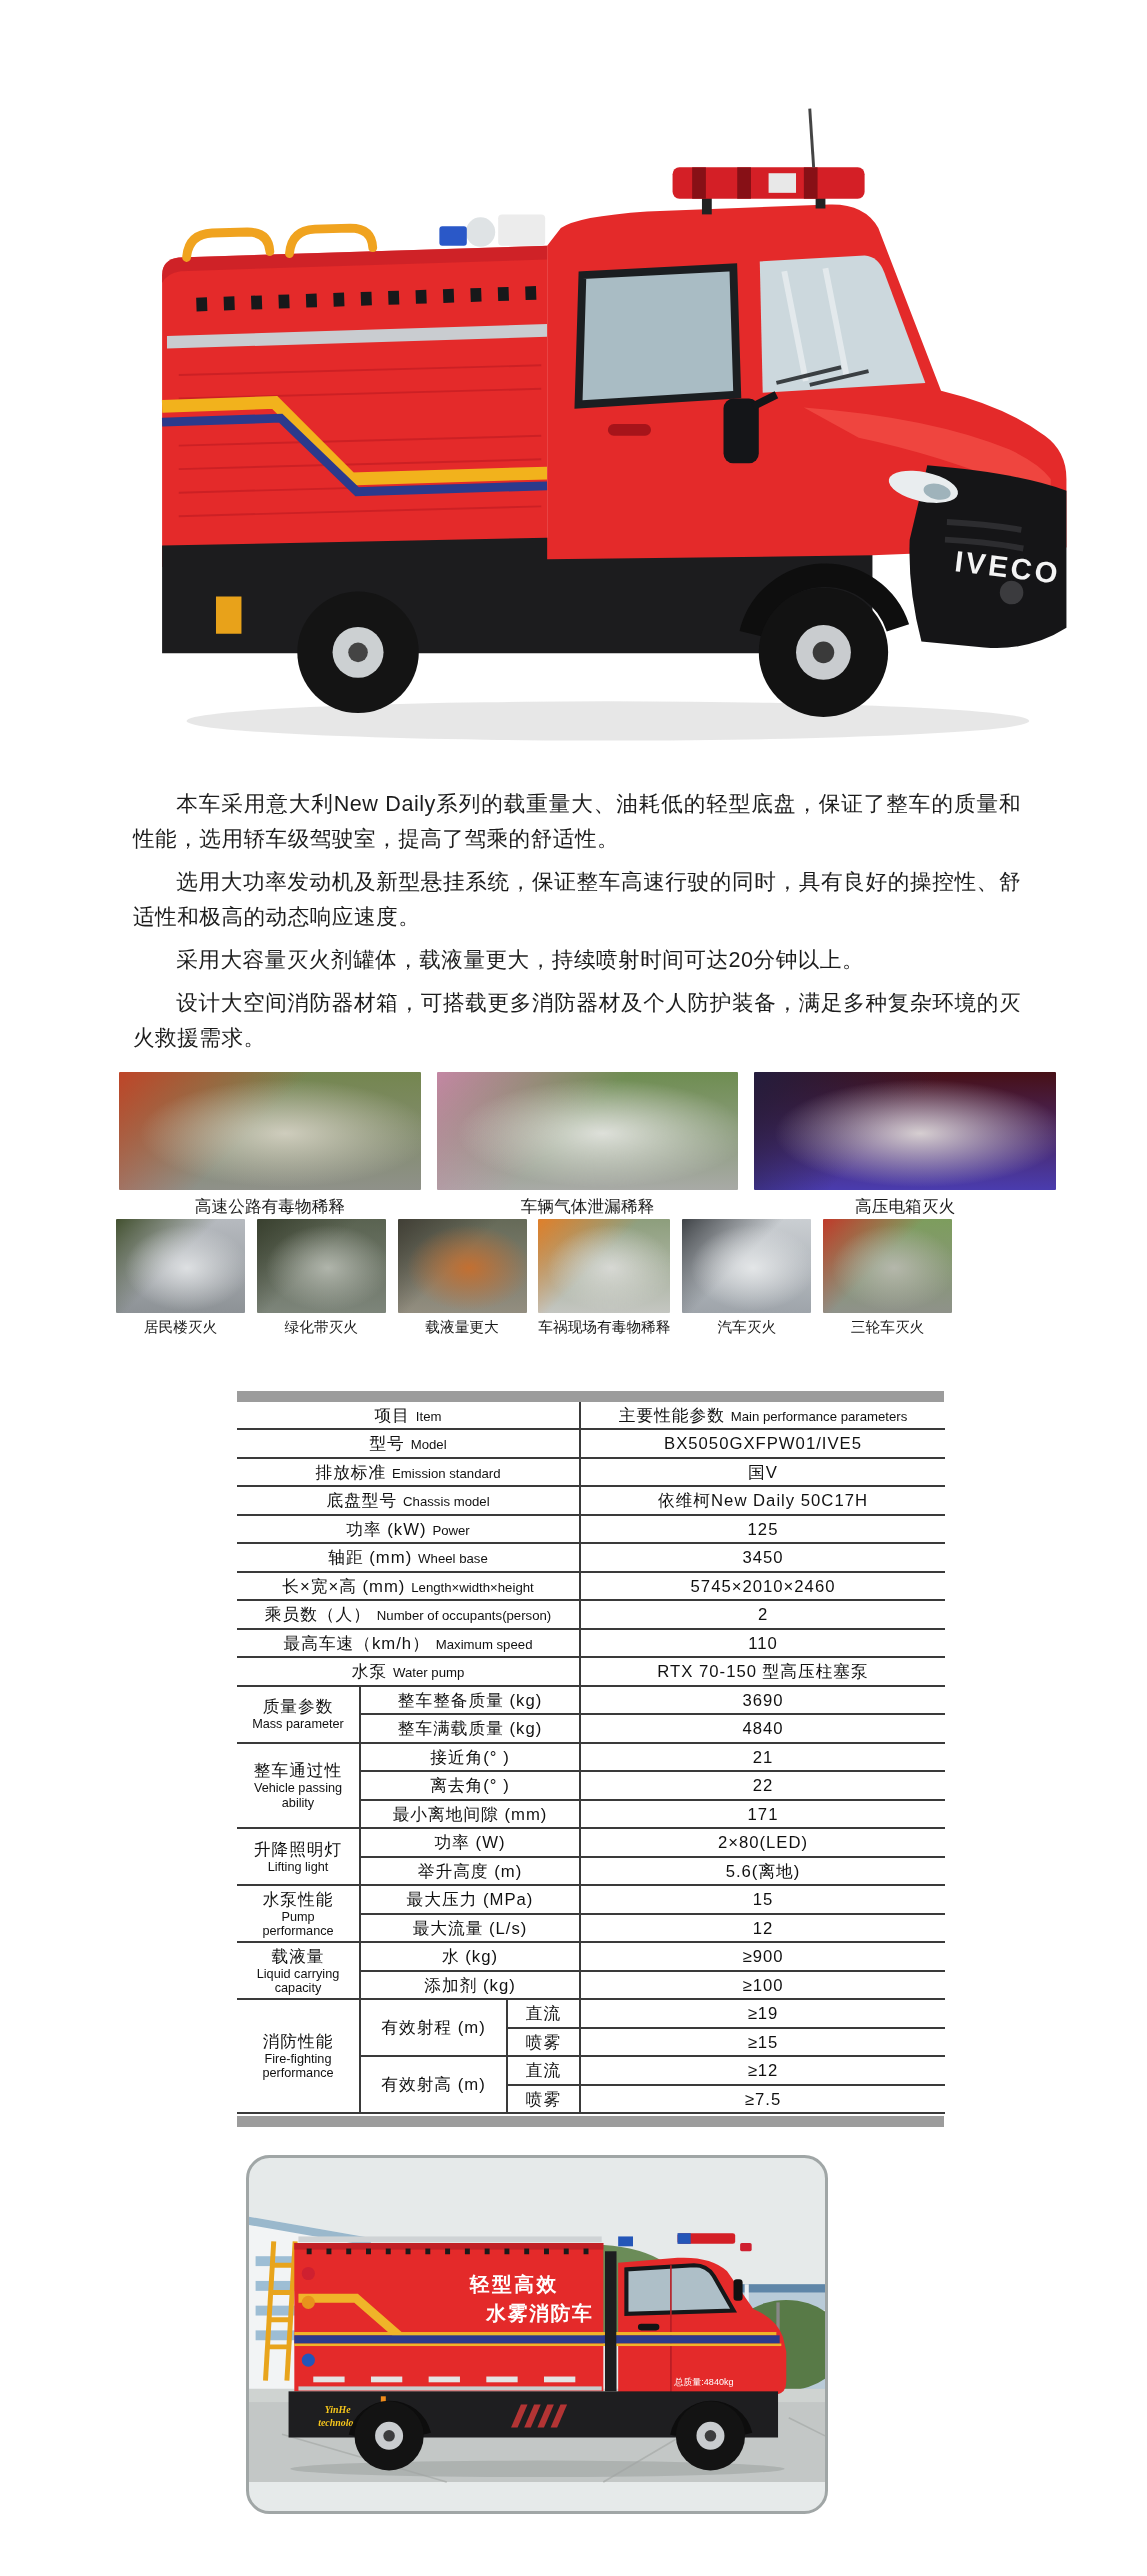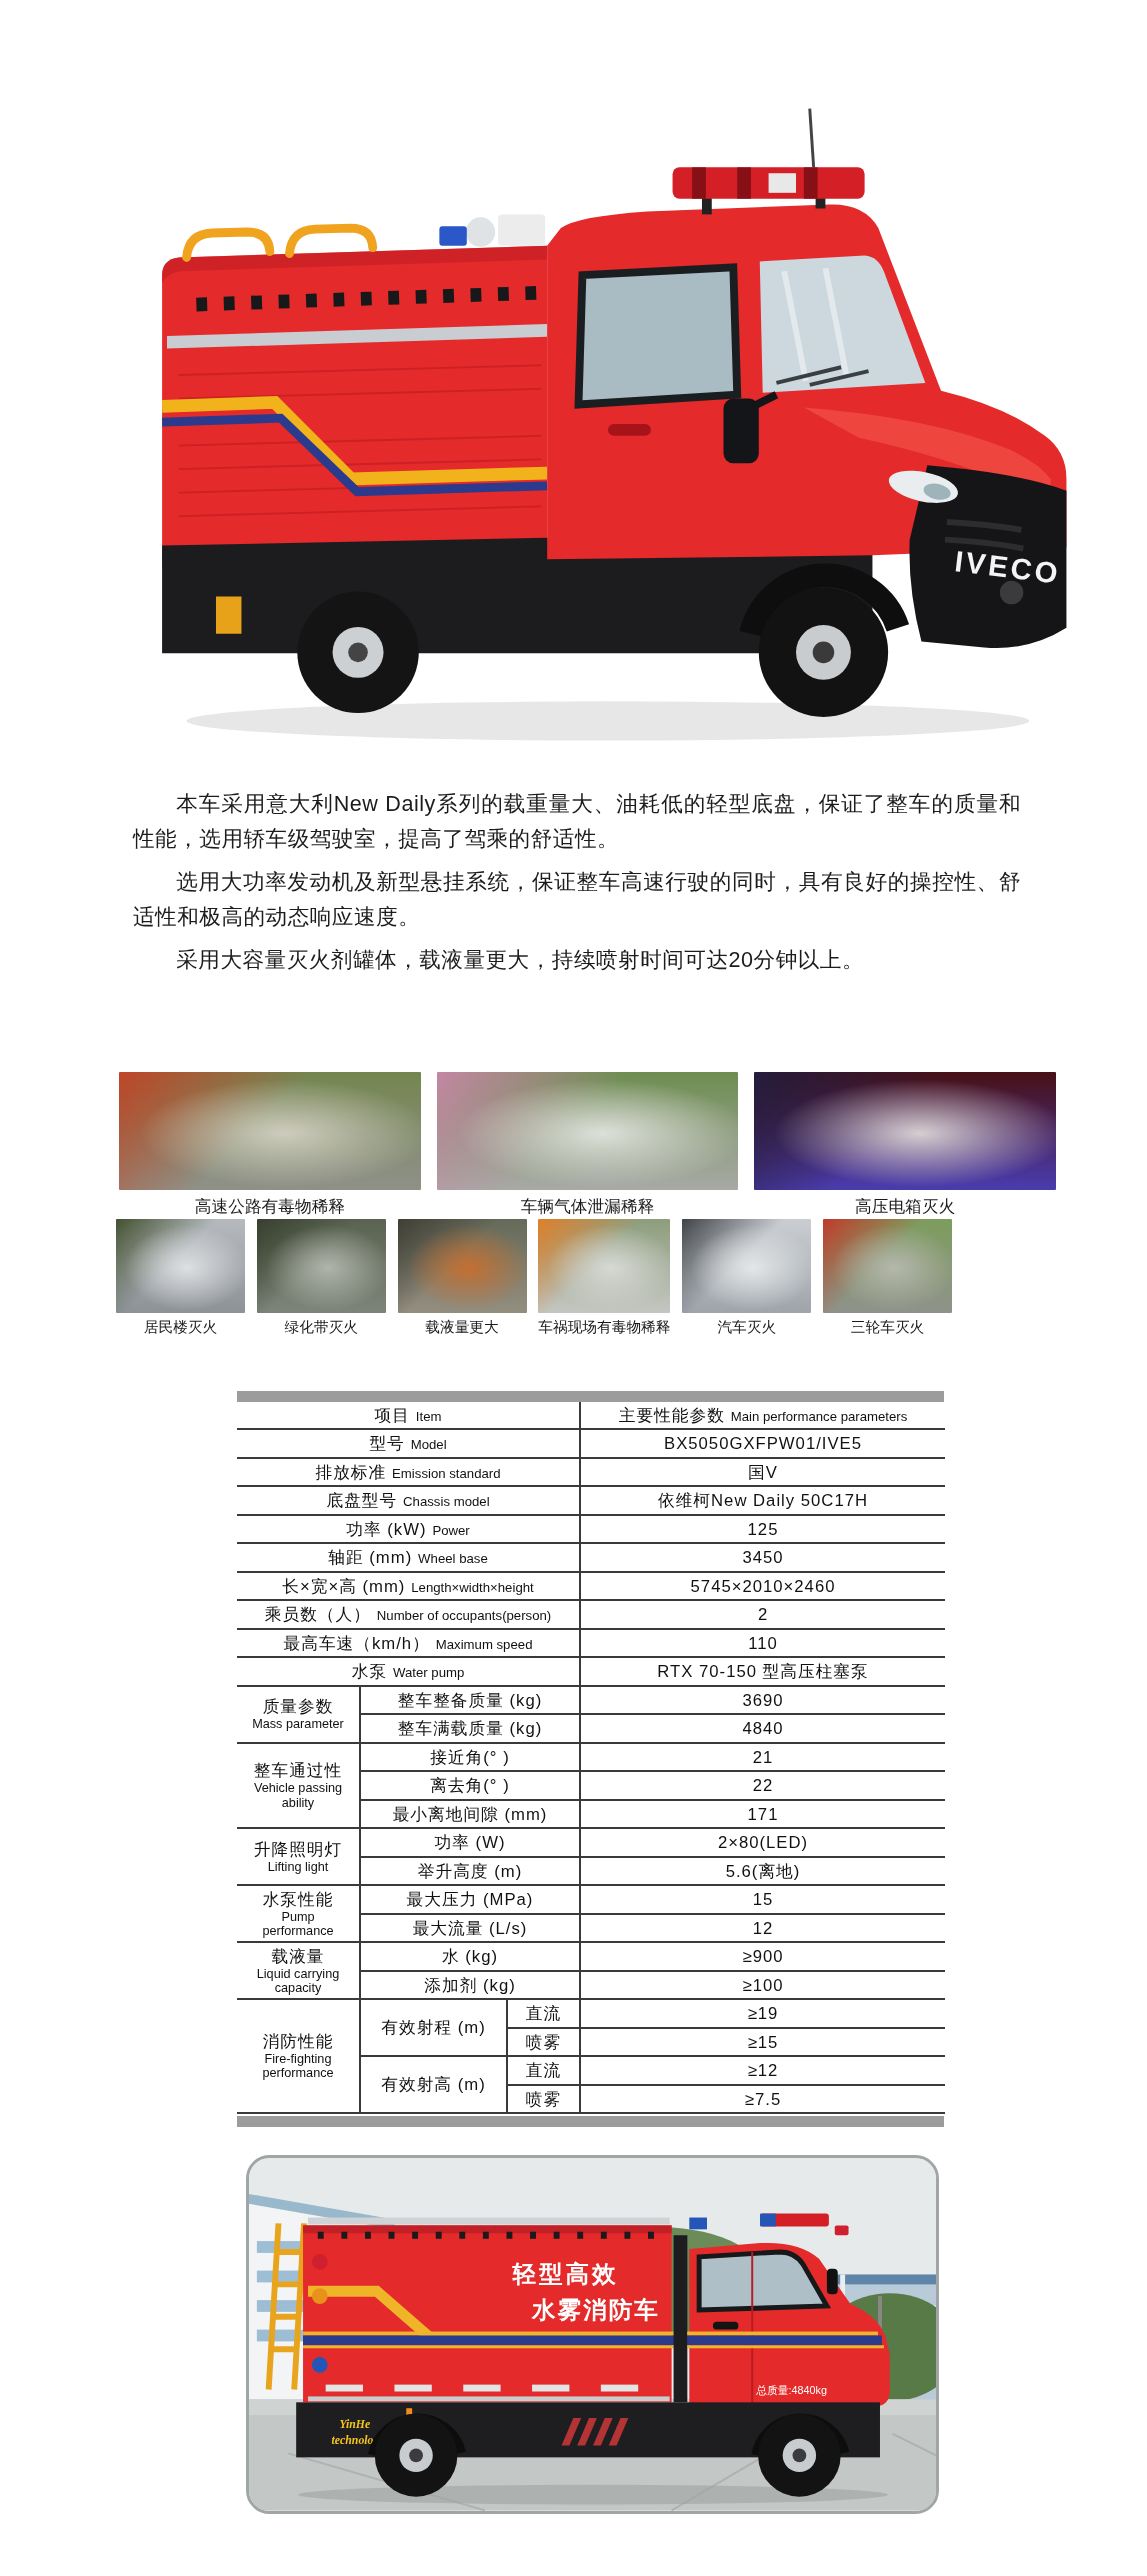--- a/index.html
+++ b/index.html
@@ -36,21 +36,21 @@
   .spec td { border-bottom:2px solid #3a3a3a; height:26.5px; text-align:center;
              vertical-align:middle; padding:0 2px; color:#111; overflow:hidden; }
   .spec td.br { border-right:2px solid #3a3a3a; }
   .spec .zh { font-size:16.7px; letter-spacing:1px; }
   .spec .en { font-size:13.2px; margin-left:5.9px; letter-spacing:0; }
   .spec .g-zh { font-size:16.7px; line-height:1.2; letter-spacing:1px; }
   .spec .g-en { font-size:12.7px; line-height:1.12; }
   .spec td.val { font-size:17.6px; letter-spacing:1px; }
 
   
-  .side { position:absolute; left:246px; top:2155px; width:693px; height:359px;
+  .side { position:absolute; left:246px; top:2155px; width:582px; height:359px;
           box-sizing:border-box; border:3.9px solid #a0a6a6; border-radius:23.5px;
           overflow:hidden; background:#e6eaea; }
   .side svg { width:100%; height:100%; display:block; }
 </style>
 </head>
 <body>
 
 <div class="page">
 
   <div class="hero">
@@ -124,20 +124,21 @@
       <circle cx="720" cy="585" r="66" fill="#121212"></circle>
       <circle cx="720" cy="585" r="28" fill="#c9cccf"></circle>
         <circle cx="720" cy="585" r="11" fill="#3a3a3a"></circle>
     </svg>
   </div>
 
   <div class="intro">
     <p>本车采用意大利New Daily系列的载重量大、油耗低的轻型底盘，保证了整车的质量和性能，选用轿车级驾驶室，提高了驾乘的舒适性。</p>
     <p>选用大功率发动机及新型悬挂系统，保证整车高速行驶的同时，具有良好的操控性、舒适性和极高的动态响应速度。</p>
     <p>采用大容量灭火剂罐体，载液量更大，持续喷射时间可达20分钟以上。</p>
+    <p>设计大空间消防器材箱，可搭载更多消防器材及个人防护装备，满足多种复杂环境的灭火救援需求。</p>
   </div>
 
   <div class="g-row g-row1" id="gallery-row1">
       <figure class="shot">
         <div class="ph" style="background: radial-gradient(at 55% 52%, rgba(220, 216, 203, 0.85) 0%, rgba(220, 216, 203, 0) 62%), linear-gradient(135deg, rgb(191, 69, 41) 0%, rgba(191, 69, 41, 0) 46%), linear-gradient(rgb(116, 134, 79) 0%, rgb(143, 145, 137) 100%);"></div>
         <figcaption>高速公路有毒物稀释</figcaption>
       </figure>
       <figure class="shot">
         <div class="ph" style="background: radial-gradient(at 55% 52%, rgba(236, 236, 234, 0.85) 0%, rgba(236, 236, 234, 0) 62%), linear-gradient(135deg, rgb(196, 135, 164) 0%, rgba(196, 135, 164, 0) 46%), linear-gradient(rgb(110, 141, 81) 0%, rgb(168, 170, 166) 100%);"></div>
         <figcaption>车辆气体泄漏稀释</figcaption>

